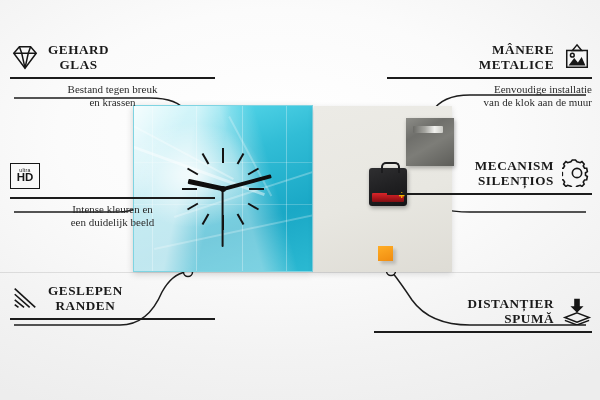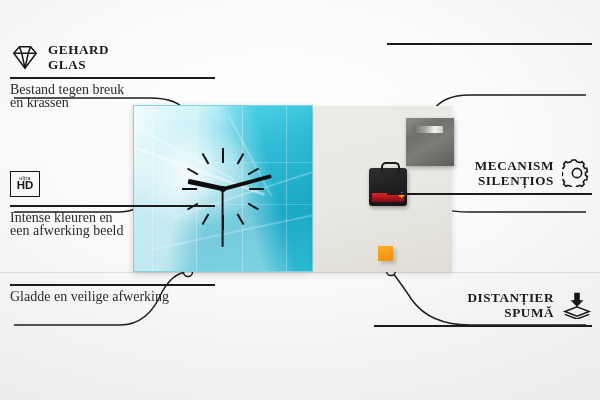--- a/index.html
+++ b/index.html
@@ -13,21 +13,21 @@
     width: 600px; height: 400px;
     background:
       radial-gradient(ellipse 520px 300px at 46% 34%, #ffffff 0%, #fbfbfb 42%, #f3f3f3 72%, #ededed 100%);
   }
 
   
   #wires { position: absolute; left: 0; top: 0; width: 600px; height: 400px; }
 
   
   .feat { position: absolute; width: 205px; }
-  .feat.left  { left: 10px;  text-align: left; }
+  .feat.left  { left: 10px;  text-align: center; }
   .feat.right { right: 8px;  text-align: right; }
 
   .feat-head {
     display: flex; align-items: center; gap: 8px;
     min-height: 34px;
   }
   .feat.right .feat-head { flex-direction: row-reverse; }
 
   .feat-title {
     font-family: "Liberation Serif", serif;
@@ -37,21 +37,21 @@
     line-height: 15.5px;
     color: #1a1a1a;
     text-transform: uppercase;
     white-space: pre-line;
   }
   .feat-rule {
     height: 1.6px; background: #1c1c1c; margin-top: 3px; width: 100%;
   }
   .feat-desc {
     font-family: "Liberation Serif", serif;
-    font-size: 14px;
+    font-size: 11px;
     line-height: 13px;
     color: #2b2b2b;
     margin-top: 4px;
     white-space: pre-line;
   }
 
   .ico { width: 30px; height: 28px; flex: 0 0 30px; display: block; }
   .ico svg { display: block; width: 100%; height: 100%; }
 
   
@@ -268,60 +268,89 @@
           </svg>
       </span>
       <span class="feat-title">GEHARD
 GLAS</span>
     </div>
     <div class="feat-rule"></div>
     <div class="feat-desc">Bestand tegen breuk
 en krassen</div>
   </div>
 
-  <div class="feat left" style="top:168px">
+  <div class="feat left" style="top:160px">
     <div class="feat-head">
       <span class="ico">
         <span class="hdbox">
           <span class="u">ultra</span>
           <span class="h">HD</span>
         </span>
       </span>
     </div>
     <div class="feat-rule"></div>
     <div class="feat-desc">Intense kleuren en
-een afwerking beeld</div>
+een duidelijk beeld</div>
   </div>
 
   <div class="feat left" style="top:281px">
-    <div class="feat-rule"></div>
-    <div class="feat-desc">Gladde en veilige afwerking</div>
+    <div class="feat-head">
+      <span class="ico">
+        <svg viewBox="0 0 32 30">
+            <g stroke="#161616" stroke-width="1.7" fill="none">
+          <path d="M5 5 L27 25"></path>
+              <path d="M5 11 L21 25"></path>
+              <path d="M5 17 L15 25"></path>
+              <path d="M5 22 L9 25"></path>
+        </g>
+          </svg>
+      </span>
+      <span class="feat-title">GESLEPEN
+RANDEN</span>
+    </div>
+    <div class="feat-rule"></div>
   </div>
 
   <div class="feat right" style="top:40px">
-    <div class="feat-rule"></div>
+    <div class="feat-head">
+      <span class="ico">
+        <svg viewBox="0 0 32 30">
+            <g fill="none" stroke="#161616" stroke-width="1.6">
+          <path d="M16 2 L11 8 H21 Z"></path>
+          <rect x="5" y="8" width="22" height="18"></rect>
+          <path d="M7 24 L13 16 L17 21 L21 15 L25 24 Z" fill="#161616" stroke="none"></path>
+          <circle cx="11" cy="13" r="2"></circle>
+        </g>
+          </svg>
+      </span>
+      <span class="feat-title">MÂNERE
+METALICE</span>
+    </div>
+    <div class="feat-rule"></div>
+    <div class="feat-desc">Eenvoudige installatie
+van de klok aan de muur</div>
   </div>
 
   <div class="feat right" style="top:156px">
     <div class="feat-head">
       <span class="ico">
         <svg viewBox="0 0 32 30">
             <g fill="none" stroke="#161616" stroke-width="1.7">
           <path d="M16 3 l3.5 1 1.8 -1.2 2.4 2.6 -1 2 1.4 2.4 2.3 .2 .7 3.5 -2 1.2 0 2.8 2 1.2 -.7 3.5 -2.3 .2 -1.4 2.4 1 2 -2.4 2.6 -1.8 -1.2 -3.5 1 -1.6 1.9 -3.4 0 -1.6 -1.9 -3.5 -1 -1.8 1.2 -2.4 -2.6 1 -2 -1.4 -2.4 -2.3 -.2 -.7 -3.5 2 -1.2 0 -2.8 -2 -1.2 .7 -3.5 2.3 -.2 1.4 -2.4 -1 -2 2.4 -2.6 1.8 1.2 3.5 -1 1.6 -1.9 3.4 0 z"></path>
           <circle cx="16" cy="15" r="5"></circle>
         </g>
           </svg>
       </span>
       <span class="feat-title">MECANISM
 SILENȚIOS</span>
     </div>
     <div class="feat-rule"></div>
   </div>
 
-  <div class="feat right" style="top:288px; width:218px">
+  <div class="feat right" style="top:294px; width:218px">
     <div class="feat-head">
       <span class="ico">
         <svg viewBox="0 0 32 30">
             <g fill="none" stroke="#161616" stroke-width="1.6">
           <path d="M13 2 h6 v8 h4 l-7 7 -7 -7 h4 z" fill="#161616" stroke="none"></path>
           <path d="M16 17 L29 22 L16 27 L3 22 Z"></path>
           <path d="M3 25 L16 30 L29 25"></path>
         </g>
           </svg>
       </span>

